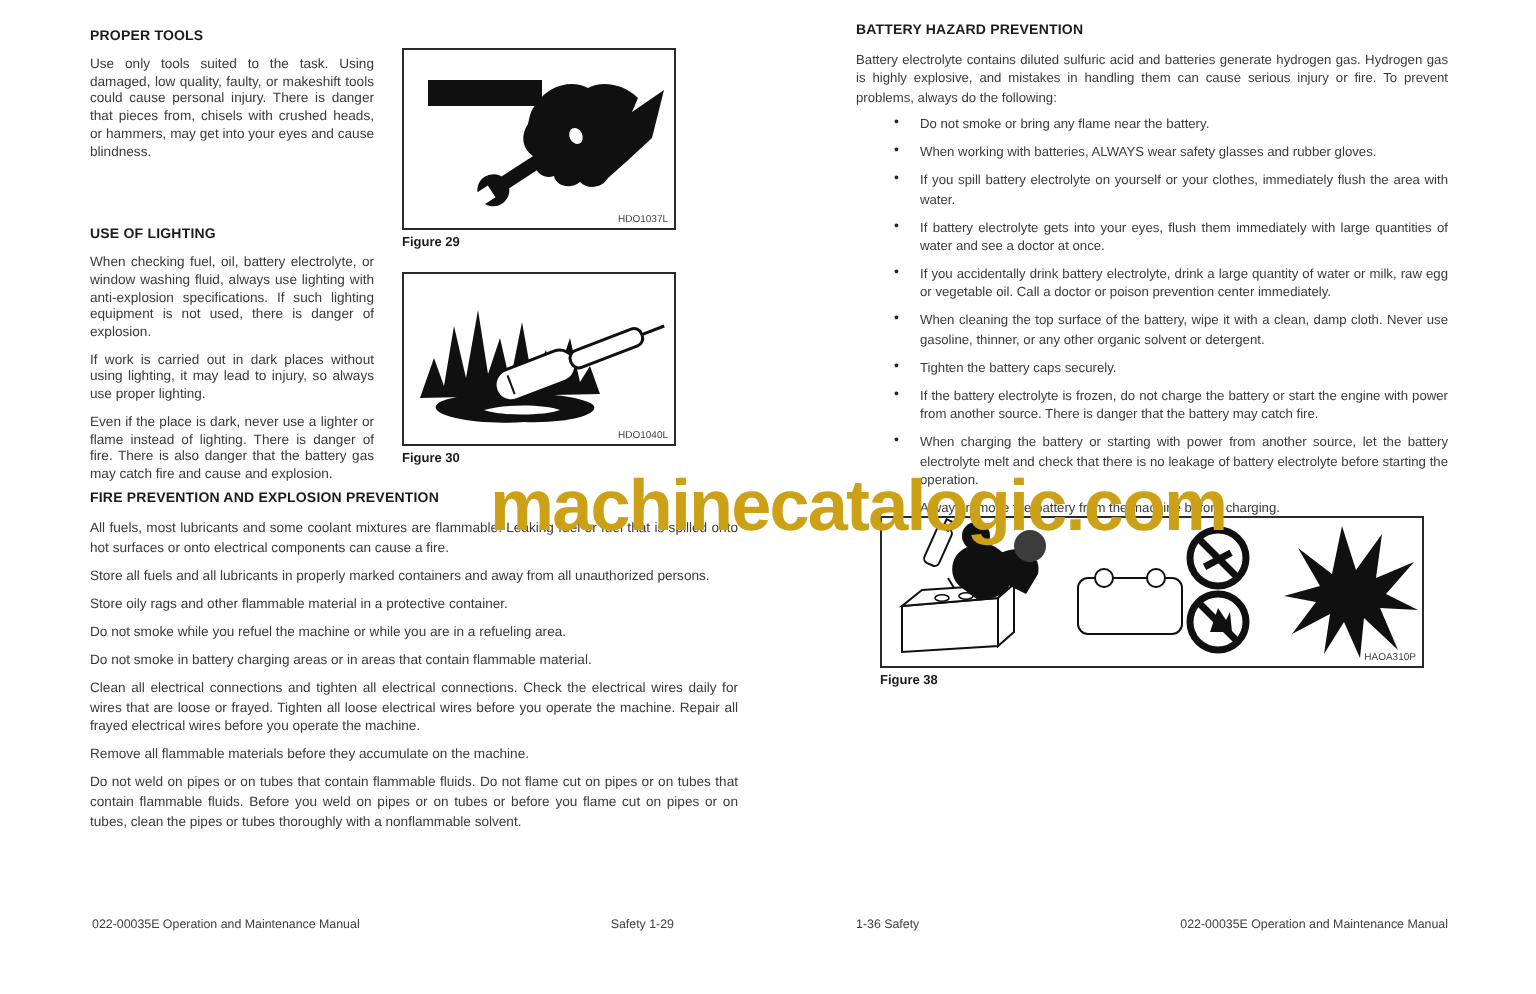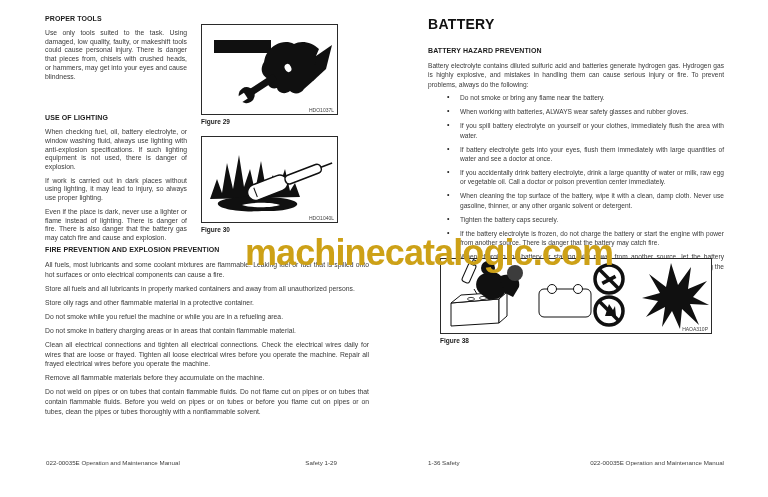--- a/index.html
+++ b/index.html
@@ -99,21 +99,20 @@
   <p class="para">Remove all flammable materials before they accumulate on the machine.</p>
   <p class="para">Do not weld on pipes or on tubes that contain flammable fluids. Do not flame cut on pipes or on tubes that contain flammable fluids. Before you weld on pipes or on tubes or before you flame cut on pipes or on tubes, clean the pipes or tubes thoroughly with a nonflammable solvent.</p>
 </div>
 
 <div id="left-footer" class="footer">
   <span>022-00035E Operation and Maintenance Manual</span>
   <span>Safety 1-29</span>
 </div>
 
 <div id="right-page">
-  <div id="battery-title">BATTERY</div>
   <div class="sec-h">BATTERY HAZARD PREVENTION</div>
   <p class="para">Battery electrolyte contains diluted sulfuric acid and batteries generate hydrogen gas. Hydrogen gas is highly explosive, and mistakes in handling them can cause serious injury or fire. To prevent problems, always do the following:</p>
 
   <div class="bullet">
     <span class="dot">•</span>
     <span>Do not smoke or bring any flame near the battery.</span></div>
   <div class="bullet">
     <span class="dot">•</span>
     <span>When working with batteries, ALWAYS wear safety glasses and rubber gloves.</span></div>
   <div class="bullet">

